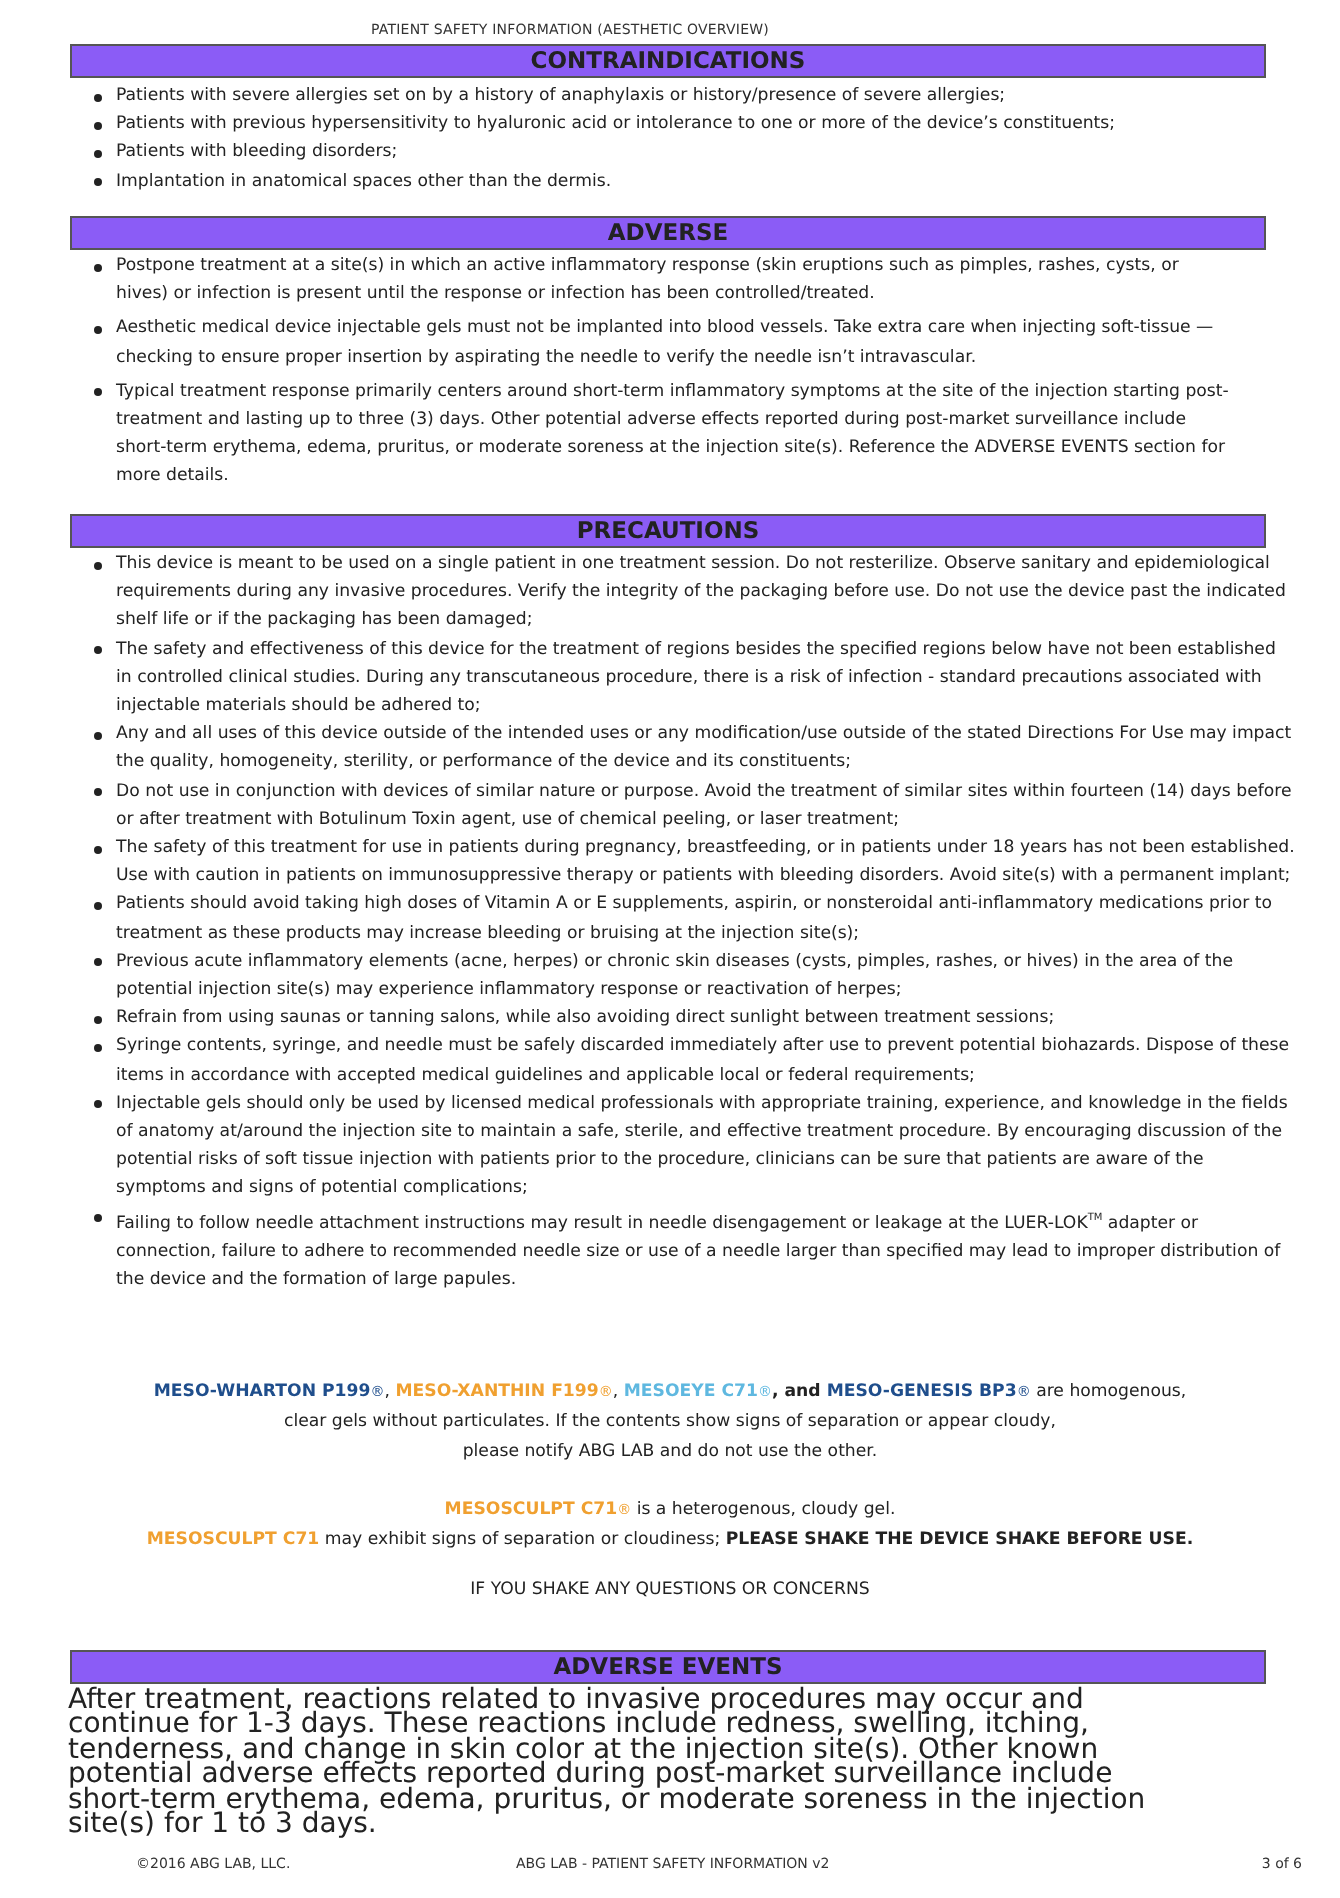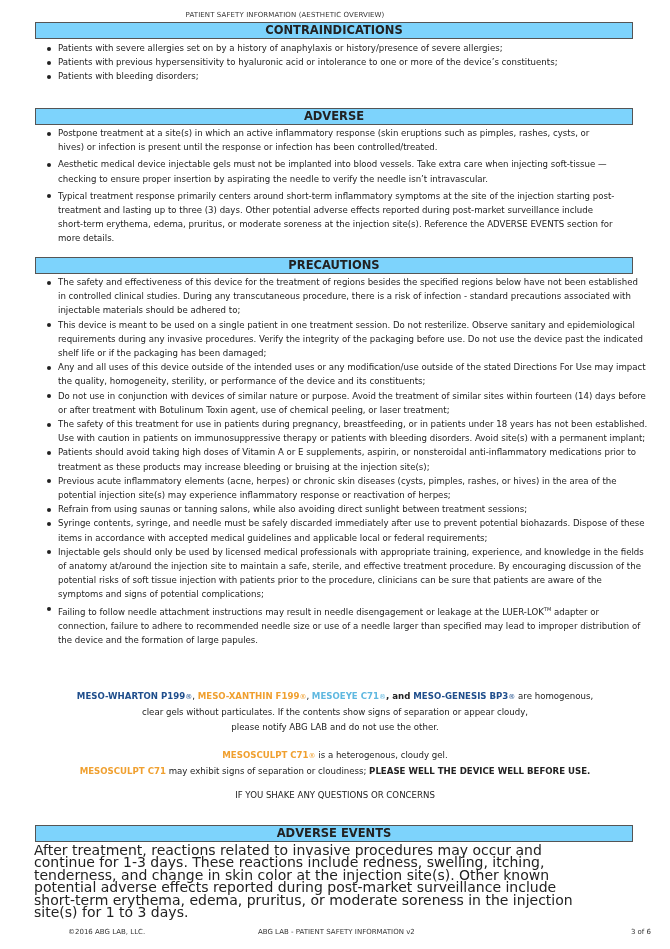--- a/index.html
+++ b/index.html
@@ -6,21 +6,21 @@
   body {
     width: 670px; height: 949px; position: relative; overflow: hidden;
     font-family: "DejaVu Sans", sans-serif; color: #222;
   }
   .page-header {
     position: absolute; top: 11px; left: 0; width: 570px; text-align: center;
     font-size: 7px; letter-spacing: 0.1px; color: #333;
   }
   .section-header {
     position: absolute; left: 35px; width: 598px; height: 17px;
-    background: #7dd3fc; border: 1.5px solid #555; box-sizing: border-box;
+    background: #8b5cf6; border: 1.5px solid #555; box-sizing: border-box;
     text-align: center; font-weight: bold; font-size: 11.5px; line-height: 14px;
     color: #222; font-family: "DejaVu Sans", sans-serif;
   }
   ul.bullets {
     position: absolute; left: 46px; width: 600px; margin: 0; padding: 0; list-style: none;
   }
   ul.bullets li {
     position: relative; padding-left: 12px; font-size: 8.6px; line-height: 14.2px; color: #222;
   }
   ul.bullets li::before {
@@ -47,53 +47,54 @@
 </head>
 <body>
 
 <div class="page-header">PATIENT SAFETY INFORMATION (AESTHETIC OVERVIEW)</div>
 
 <div class="section-header" style="top:22px;">CONTRAINDICATIONS</div>
 <ul class="bullets" style="top:41px;">
   <li>Patients with severe allergies set on by a history of anaphylaxis or history/presence of severe allergies;</li>
   <li>Patients with previous hypersensitivity to hyaluronic acid or intolerance to one or more of the device’s constituents;</li>
   <li>Patients with bleeding disorders;</li>
+  <li>Implantation in anatomical spaces other than the dermis.</li>
 </ul>
 
 <div class="section-header" style="top:108px;">ADVERSE</div>
 <ul class="bullets spaced" style="top:126px; width:570px;">
   <li>Postpone treatment at a site(s) in which an active inflammatory response (skin eruptions such as pimples, rashes, cysts, or hives) or infection is present until the response or infection has been controlled/treated.</li>
   <li>Aesthetic medical device injectable gels must not be implanted into blood vessels. Take extra care when injecting soft-tissue —  checking to ensure proper insertion by aspirating the needle to verify the needle isn’t intravascular.</li>
   <li>Typical treatment response primarily centers around short-term inflammatory symptoms at the site of the injection starting post-treatment and lasting up to three (3) days. Other potential adverse effects reported during post-market surveillance include short-term erythema, edema, pruritus, or moderate soreness at the injection site(s). Reference the ADVERSE EVENTS section for more details.</li>
 </ul>
 
 <div class="section-header" style="top:257px;">PRECAUTIONS</div>
 <ul class="bullets" style="top:275px; width:602px;">
+  <li>This device is meant to be used on a single patient in one treatment session. Do not resterilize. Observe sanitary and epidemiological requirements during any invasive procedures. Verify the integrity of the packaging before use. Do not use the device past the indicated shelf life or if the packaging has been damaged;</li>
   <li>The safety and effectiveness of this device for the treatment of regions besides the specified regions below have not been established in controlled clinical studies. During any transcutaneous procedure, there is a risk of infection - standard precautions associated with injectable materials should be adhered to;</li>
-  <li>This device is meant to be used on a single patient in one treatment session. Do not resterilize. Observe sanitary and epidemiological requirements during any invasive procedures. Verify the integrity of the packaging before use. Do not use the device past the indicated shelf life or if the packaging has been damaged;</li>
   <li>Any and all uses of this device outside of the intended uses or any modification/use outside of the stated Directions For Use may impact the quality, homogeneity, sterility, or performance of the device and its constituents;</li>
   <li>Do not use in conjunction with devices of similar nature or purpose. Avoid the treatment of similar sites within fourteen (14) days before or after treatment with Botulinum Toxin agent, use of chemical peeling, or laser treatment;</li>
   <li>The safety of this treatment for use in patients during pregnancy, breastfeeding, or in patients under 18 years has not been established. Use with caution in patients on immunosuppressive therapy or patients with bleeding disorders. Avoid site(s) with a permanent implant;</li>
   <li>Patients should avoid taking high doses of Vitamin A or E supplements, aspirin, or nonsteroidal anti-inflammatory medications prior to treatment as these products may increase bleeding or bruising at the injection site(s);</li>
   <li>Previous acute inflammatory elements (acne, herpes) or chronic skin diseases (cysts, pimples, rashes, or hives) in the area of the potential injection site(s) may experience inflammatory response or reactivation of herpes;</li>
   <li>Refrain from using saunas or tanning salons, while also avoiding direct sunlight between treatment sessions;</li>
   <li>Syringe contents, syringe, and needle must be safely discarded immediately after use to prevent potential biohazards. Dispose of these items in accordance with  accepted medical guidelines and applicable local or federal requirements;</li>
   <li>Injectable gels should only be used by licensed medical professionals with appropriate training, experience, and knowledge in the fields of anatomy at/around the injection site to maintain a safe, sterile, and effective treatment procedure. By encouraging discussion of the potential risks of soft tissue injection with patients prior to the procedure, clinicians can be sure that patients are aware of the symptoms and signs of potential complications;</li>
   <li><span>Failing to follow needle attachment instructions may result in needle disengagement or leakage at the LUER-LOK</span><sup>TM</sup><span> adapter or connection, failure to adhere to recommended needle size or use of a needle larger than specified may lead to improper distribution of the device and the formation of large papules.</span></li>
 </ul>
 
 <div class="center-block" style="top:689px;">
   <div><span class="prod c-dark">MESO-WHARTON P199</span><span class="c-dark reg">®</span><span>,  </span><span class="prod c-orange">MESO-XANTHIN F199</span><span class="c-orange reg">®</span><span>, </span><span class="prod c-light">MESOEYE C71</span><span class="c-light reg">®</span><span class="bold">, and </span><span class="prod c-dark">MESO-GENESIS BP3</span><span class="c-dark reg">®</span><span> are homogenous,</span></div>
   <div>clear gels without particulates. If the contents show signs of separation or appear cloudy,</div>
   <div>please notify ABG LAB and do not use the other.</div>
 </div>
 
 <div class="center-block" style="top:748px;">
   <div><span class="prod c-orange">MESOSCULPT C71</span><span class="c-orange reg">®</span><span> is a heterogenous, cloudy gel.</span></div>
-  <div><span class="prod c-orange">MESOSCULPT C71</span><span> may exhibit signs of separation or cloudiness; </span><span class="bold">PLEASE WELL THE DEVICE WELL BEFORE USE.</span></div>
+  <div><span class="prod c-orange">MESOSCULPT C71</span><span> may exhibit signs of separation or cloudiness; </span><span class="bold">PLEASE SHAKE THE DEVICE SHAKE BEFORE USE.</span></div>
 </div>
 
 <div class="center-block" style="top:789px; line-height:12px;">
   <div>IF YOU SHAKE ANY QUESTIONS OR CONCERNS</div>
 </div>
 
 <div class="section-header" style="top:825px;">ADVERSE EVENTS</div>
 <div class="adverse-text" style="top:844px;">After treatment, reactions related to invasive procedures may occur and continue for 1-3 days. These reactions include redness, swelling, itching, tenderness, and change in skin color at the injection site(s). Other known potential adverse effects reported during post-market surveillance include short-term erythema, edema, pruritus, or moderate soreness in the injection site(s) for 1 to 3 days.</div>
 
 <div class="footer" style="left:40px;margin-left:28px;">©2016 ABG LAB, LLC.</div>

